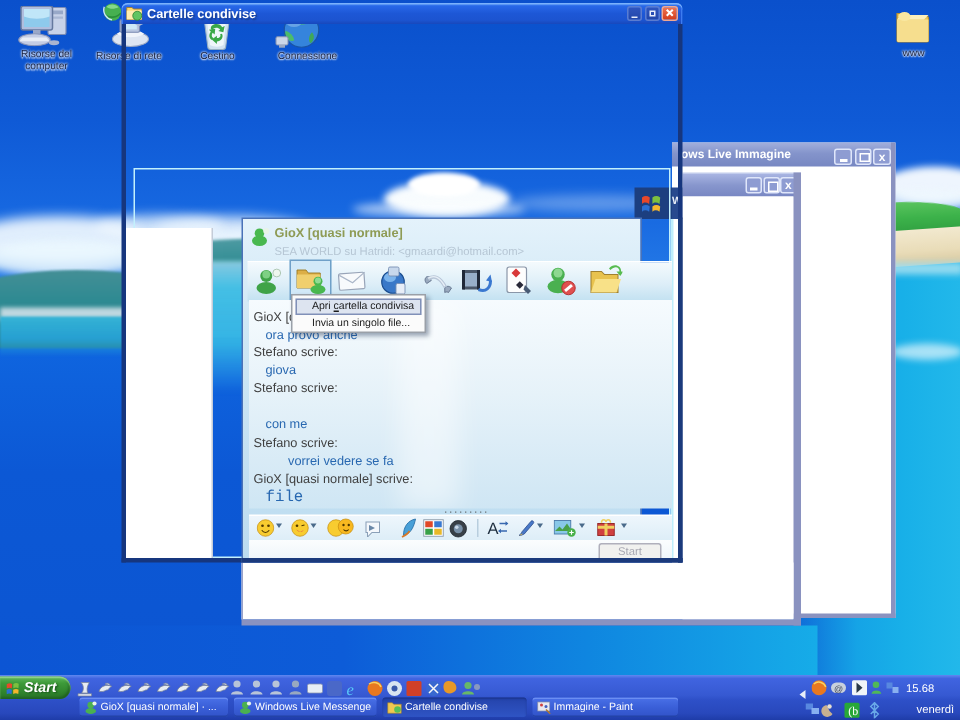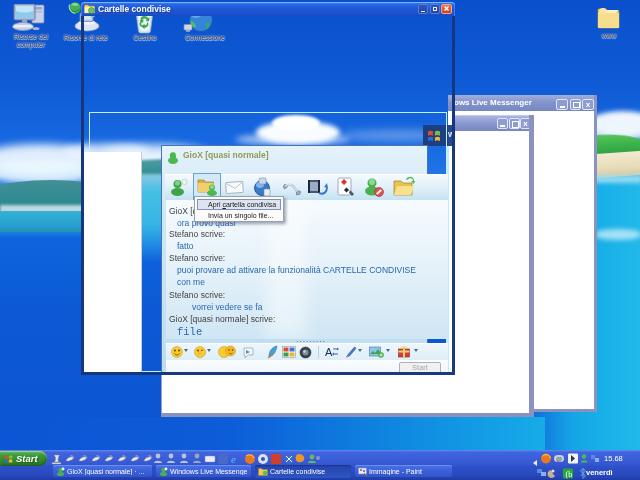--- a/index.html
+++ b/index.html
@@ -133,21 +133,21 @@
   <path d="M1 8 l3 -3 h18 l-3 3z" fill="#fdf0bc"></path>
   <ellipse cx="6" cy="6" rx="4" ry="3" fill="#f9e7a0"></ellipse>
 </svg>
 </div>
 <div class="lbl" style="left:592px;top:32px;width:34px;">www</div>
 
 <div class="abs" style="left:448px;top:95px;width:149px;height:317px;background:#fff;
   border-right:3px solid #8a92c0;border-bottom:3px solid #8a92c0;box-sizing:border-box;">
   <div class="abs" style="left:0;top:0;width:146px;height:16px;
     background:linear-gradient(180deg,#a2afdc 0%,#8494cb 45%,#7787c2 100%);"></div>
-  <div class="abs" style="left:6px;top:3px;width:110px;height:11px;color:#fff;font-size:8px;font-weight:bold;overflow:hidden;white-space:nowrap;">ows Live Messenger</div>
+  <div class="abs" style="left:6px;top:3px;width:110px;height:11px;color:#fff;font-size:8px;font-weight:bold;overflow:hidden;white-space:nowrap;">ows Live Immagine</div>
   <div class="abs" style="left:108px;top:3.5px;width:12px;height:11px;background:#8e9cd2;border:1px solid #dfe6fa;border-radius:2px;box-sizing:border-box;">
      <div class="abs" style="left:2.5px;top:6.5px;width:5px;height:2px;background:#fff;"></div>
       </div>
   <div class="abs" style="left:122px;top:3.5px;width:11px;height:11px;background:#8e9cd2;border:1px solid #dfe6fa;border-radius:2px;box-sizing:border-box;">
      <div class="abs" style="left:2px;top:2px;width:4.5px;height:4.5px;border:1px solid #fff;"></div>
       </div>
   <div class="abs" style="left:134px;top:3.5px;width:12px;height:11px;background:#8e9cd2;border:1px solid #dfe6fa;border-radius:2px;box-sizing:border-box;color:#fff;font-size:8px;font-weight:bold;text-align:center;line-height:9px;">x</div>
 </div>
 
 <div class="abs" style="left:423px;top:125px;width:25px;height:21px;background:#1c3f80;">
@@ -213,20 +213,21 @@
   border:1px solid #4a72b8;background:linear-gradient(180deg,#e4f2fb 0%,#cfe7f5 30%,#bcdcf0 100%);">
 
   <div class="abs" style="left:285px;top:0;width:2px;height:228px;background:#bfeefb;"></div>
 
   <svg class="abs" style="left:5px;top:5px;" width="13" height="13" viewBox="0 0 13 13">
     <ellipse cx="6" cy="9.5" rx="5" ry="3.5" fill="#49b84f"></ellipse>
     <circle cx="6" cy="4.5" r="3.2" fill="#49b84f"></circle>
     <circle cx="10.5" cy="3" r="2" fill="#e8f4e8"></circle>
   </svg>
   <div class="abs" style="left:21px;top:4px;font-size:8.5px;font-weight:bold;color:#8e9b55;">GioX [quasi normale]</div>
+  <div class="abs" style="left:21px;top:16.5px;font-size:7.5px;color:#b6c6d4;">SEA WORLD su Hatridi:  &lt;gmaardi@hotmail.com&gt;</div>
 
   <div class="abs" style="left:3px;top:28px;width:283px;height:26px;
     background:linear-gradient(180deg,#f4fafd 0%,#ddeef8 55%,#c2e1f1 100%);border-top:1px solid #fff;"></div>
 
   <svg class="abs" style="left:7px;top:32px;" width="20" height="19" viewBox="0 0 20 19">
     <ellipse cx="8.5" cy="14" rx="6.5" ry="4" fill="#3fa348"></ellipse>
     <circle cx="8.5" cy="6" r="4" fill="#3fa348"></circle>
     <circle cx="8.5" cy="5" r="2.6" fill="#7ed084"></circle>
     <circle cx="15.5" cy="4" r="2.6" fill="#eef6ee" stroke="#9ab8a0" stroke-width="0.5"></circle>
   </svg>
@@ -287,25 +288,24 @@
   <svg class="abs" style="left:230px;top:30px;" width="23" height="22" viewBox="0 0 23 22">
     <path d="M2 5 h7 l2 2 h9 v12 h-18z" fill="#e8c24e" stroke="#a08030" stroke-width="0.7"></path>
     <path d="M2 19 l3 -9 h17 l-3 9z" fill="#f8e188"></path>
     <path d="M15 4 c3 -3 6 -2 6 1 l-2 0 2.5 3 2 -3 -1.5 0 c0.5 -4 -5 -6 -8 -2z" fill="#58bc50"></path>
   </svg>
 
   <div class="abs" style="left:4px;top:54px;width:282px;height:139px;
     background:linear-gradient(180deg,#f6fbfe 0%,#e6f2f9 45%,#cfe6f4 100%);overflow:hidden;">
     <div style="position:absolute;left:100px;top:0;width:40px;height:139px;background:rgba(255,255,255,.45);filter:blur(8px);"></div>
     <div style="position:absolute;left:3px;top:6px;font-size:8.5px;color:#3f3f3f;">GioX [quasi normale] scrive:</div>
-    <div style="position:absolute;left:11px;top:18px;font-size:8.5px;color:#2767b0;">ora provo quasi</div>
+    <div style="position:absolute;left:11px;top:18px;font-size:8.5px;color:#2767b0;">ora provo anche</div>
     <div style="position:absolute;left:3px;top:29px;font-size:8.5px;color:#3f3f3f;">Stefano scrive:</div>
-    <div style="position:absolute;left:11px;top:41px;font-size:8.5px;color:#2767b0;">fatto</div>
+    <div style="position:absolute;left:11px;top:41px;font-size:8.5px;color:#2767b0;">giova</div>
     <div style="position:absolute;left:3px;top:53px;font-size:8.5px;color:#3f3f3f;">Stefano scrive:</div>
-    <div style="position:absolute;left:11px;top:65px;font-size:8.5px;color:#2767b0;">puoi provare ad attivare la funzionalità CARTELLE CONDIVISE</div>
     <div style="position:absolute;left:11px;top:77px;font-size:8.5px;color:#2767b0;">con me</div>
     <div style="position:absolute;left:3px;top:90px;font-size:8.5px;color:#3f3f3f;">Stefano scrive:</div>
     <div style="position:absolute;left:26px;top:102px;font-size:8.5px;color:#2767b0;">vorrei vedere se fa</div>
     <div style="position:absolute;left:3px;top:114px;font-size:8.5px;color:#3f3f3f;">GioX [quasi normale] scrive:</div>
     <div style="position:absolute;left:11px;top:126px;font-size:10.5px;color:#2767b0;font-family:'Liberation Mono',monospace;">file</div>
   </div>
 
   <div class="abs" style="left:134px;top:191.5px;font-size:7px;color:#555;letter-spacing:1px;">·········</div>
 
   <div class="abs" style="left:4px;top:197px;width:282px;height:17px;background:linear-gradient(180deg,#eef6fc,#dcedf7);border-top:1px solid #fff;">
@@ -498,16 +498,16 @@
   <div class="abs" style="left:604px;top:4px;color:#fff;font-size:7.5px;">15.68</div>
   <svg class="abs" style="left:537px;top:18px;" width="55" height="11" viewBox="0 0 55 11">
     <rect x="0" y="1" width="5" height="4" fill="#5888e0"></rect>
         <rect x="4" y="4" width="5" height="4" fill="#88b0f0"></rect>
     <path d="M14 2 a4 4 0 1 0 4 6 l-2 -2 z" fill="#c8b090"></path>
         <circle cx="16" cy="3" r="1.5" fill="#e8e0d0"></circle>
     <rect x="26" y="0.5" width="10" height="10" rx="1" fill="#28a838"></rect>
         <text x="28.5" y="8.5" font-size="8" fill="#fff" font-family="Liberation Serif">(b</text>
     <path d="M46 0.5 l2.5 2.5 -2.5 2.5 v-5 l-2.5 2.5 2.5 2.5 2.5 2.5 -2.5 2.5 v-5 l-2.5 2.5" stroke="#68a8e8" stroke-width="1" fill="none"></path>
   </svg>
-  <div class="abs" style="left:586px;top:18px;color:#fff;font-size:7.5px;font-weight:bold;">venerdì</div>
+  <div class="abs" style="left:611px;top:18px;color:#fff;font-size:7.5px;">venerdì</div>
 </div>
 
 </div>
 
 </body></html>

